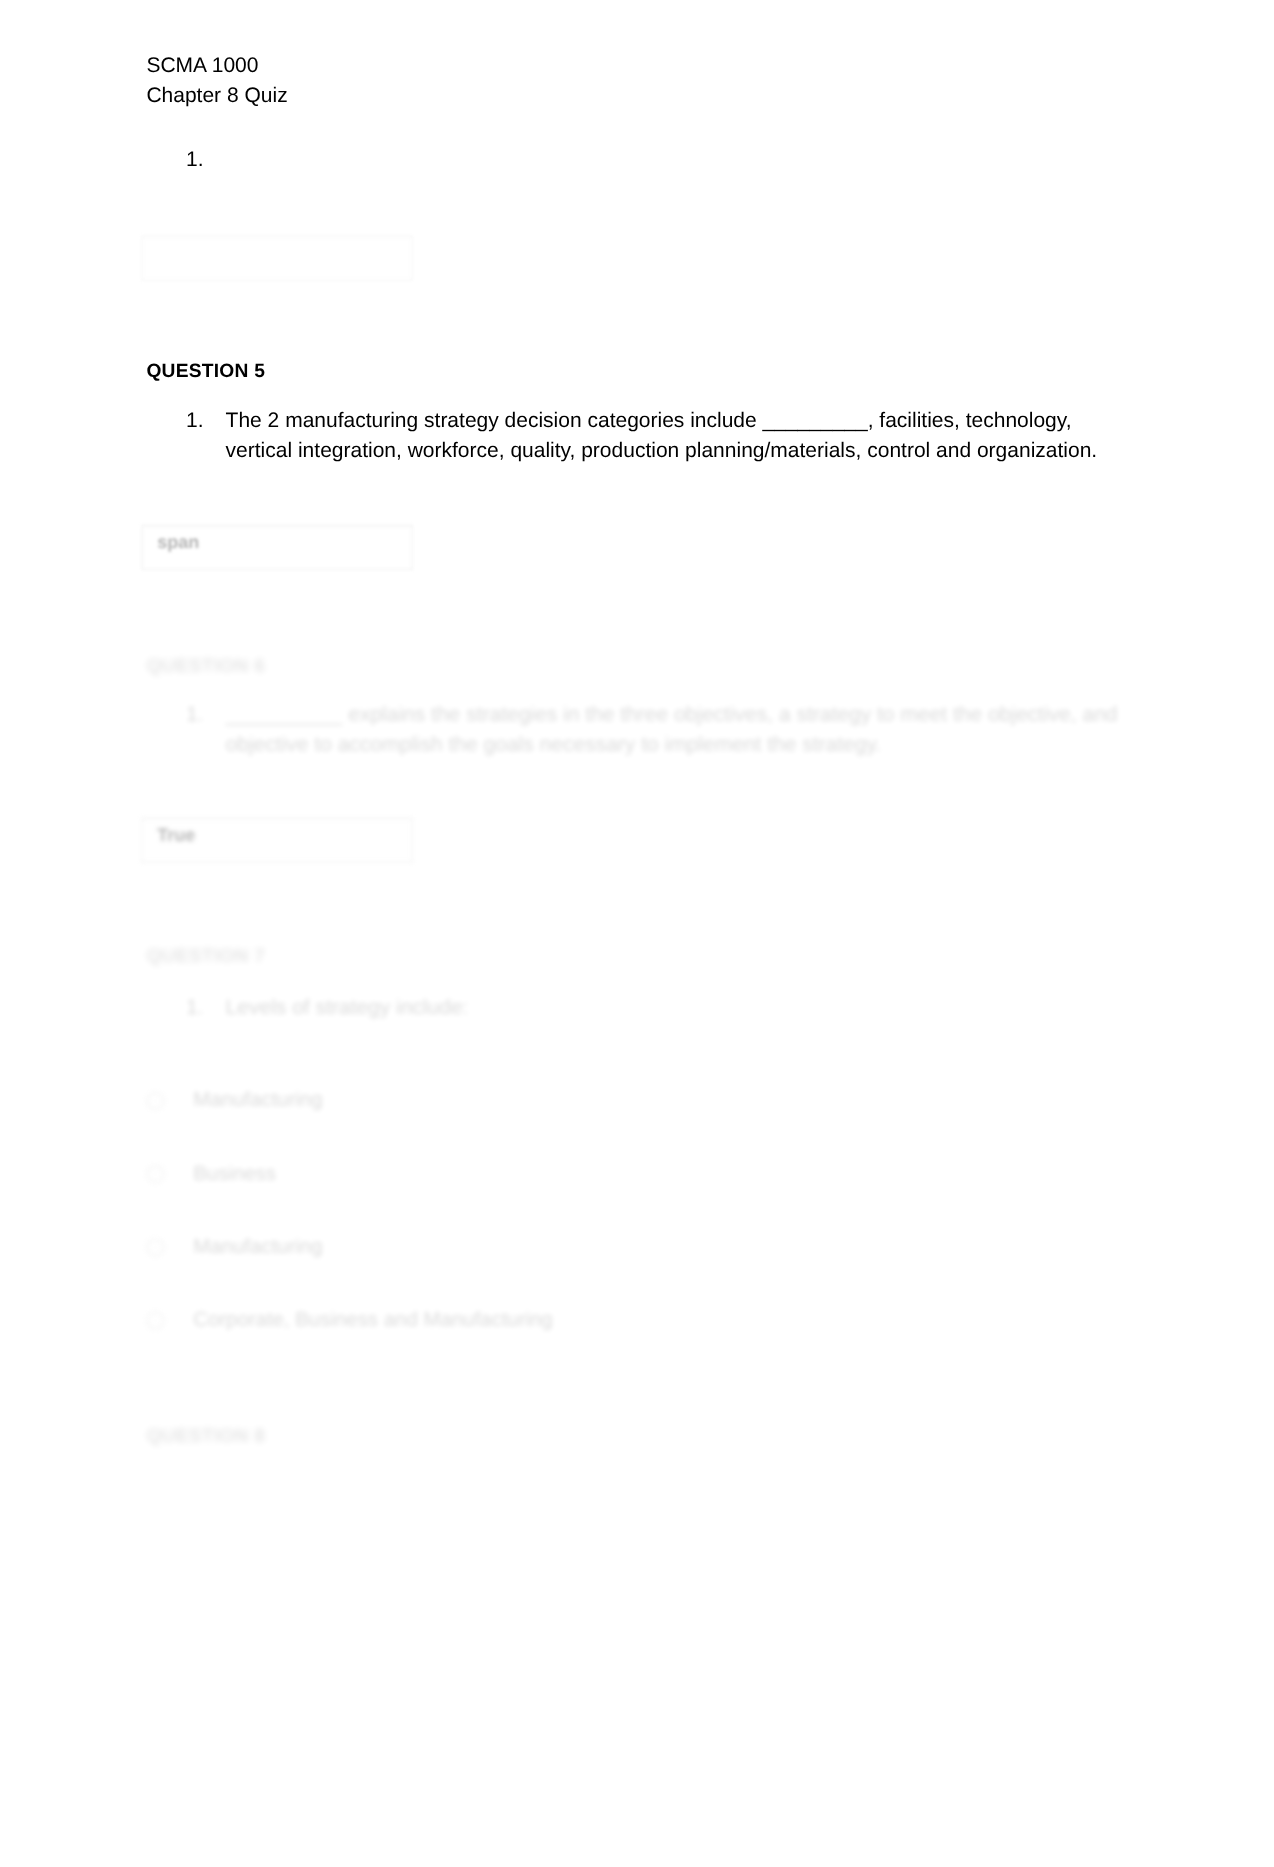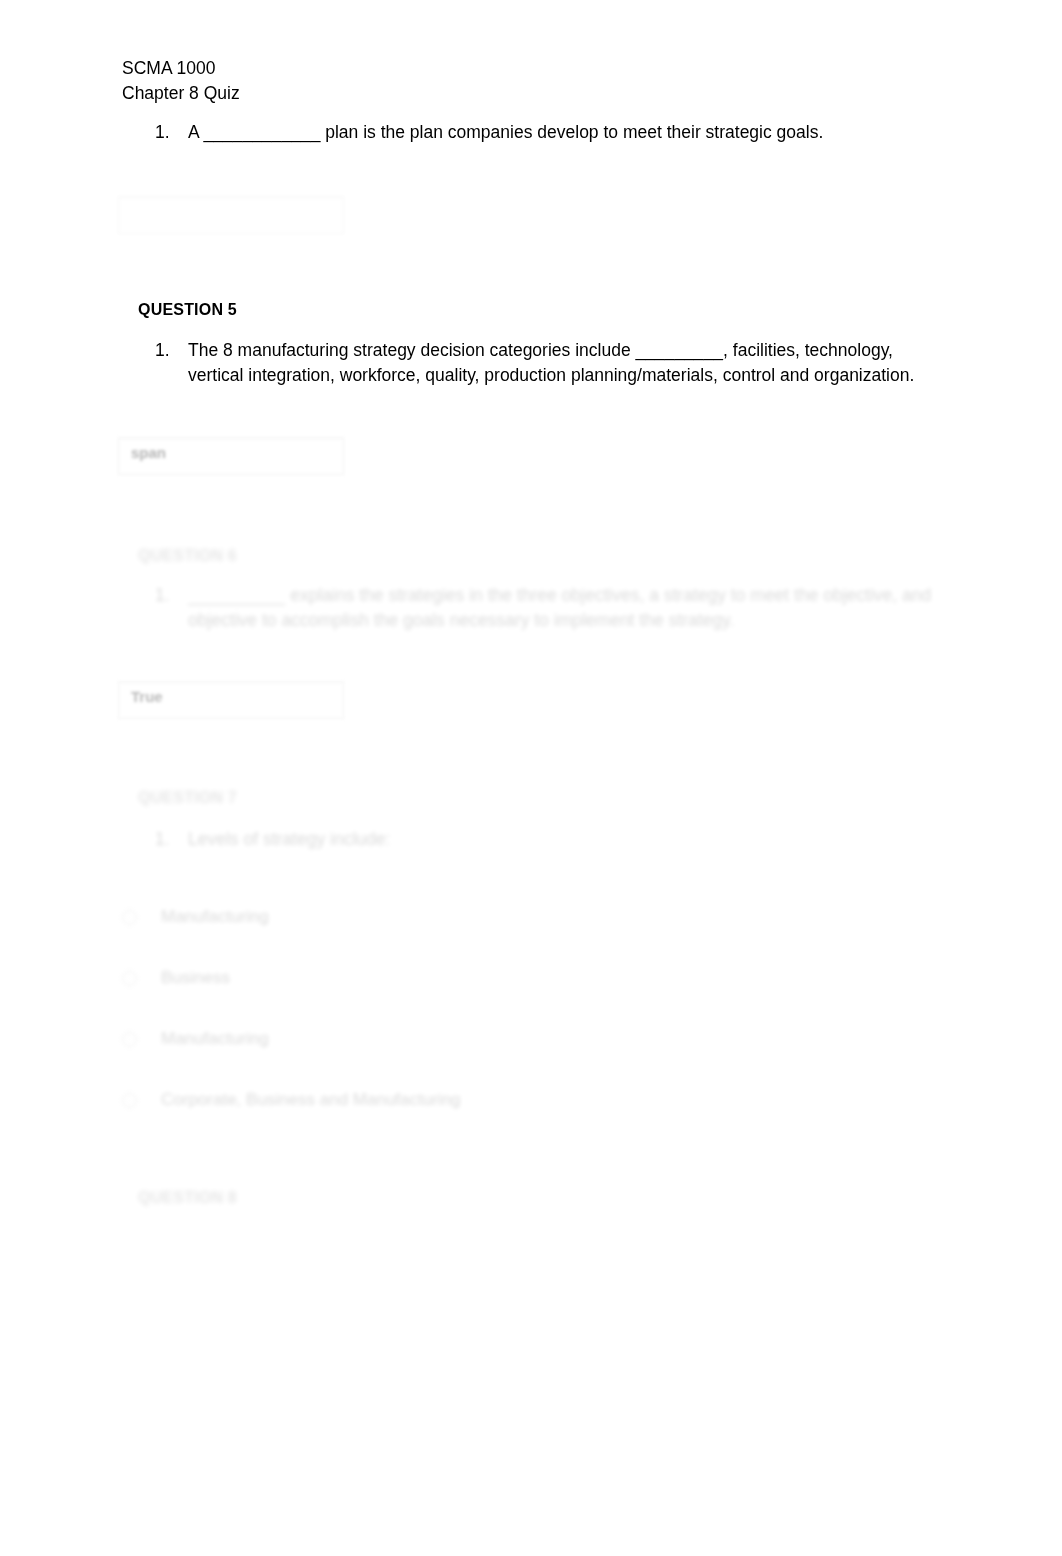--- a/index.html
+++ b/index.html
@@ -19,21 +19,21 @@
     position: absolute;
     inset: 0;
     background: #ffffff;
     overflow: hidden;
   }
 
   
   .doc-header {
     position: absolute;
     left: 122px;
-    top: 56px;
+    top: 42px;
     font-size: 17.5px;
     line-height: 25px;
   }
   .doc-header div { white-space: nowrap; }
 
   
   .list-item {
     position: absolute;
     display: flex;
     align-items: flex-start;
@@ -52,21 +52,20 @@
   #q6-item { left: 155px; top: 583px; width: 790px; }
   #q7-item { left: 155px; top: 827px; width: 500px; }
 
   
   .q-heading {
     position: absolute;
     left: 122px;
     font-size: 16px;
     font-weight: bold;
     letter-spacing: .2px;
-    margin-left: 16px;
   }
   #q5-heading { top: 301px; }
   #q6-heading { top: 547px; }
   #q7-heading { top: 789px; }
   #q8-heading { top: 1189px; }
 
   
   .answer-box {
     position: absolute;
     left: 118px;
@@ -119,31 +118,30 @@
 
 <div class="page">
 
   <div class="doc-header">
     <div>SCMA 1000</div>
     <div>Chapter 8 Quiz</div>
   </div>
 
   <div class="list-item" id="q1-item">
     <span class="list-num">1.</span>
-    <span class="list-body">A ____________ plan is the plan companies develop to meet their strategic goals.</span>
   </div>
 
   <div class="answer-box box-fade-1" id="answer-q1">
     <span class="answer-value"></span>
   </div>
 
   <div class="q-heading" id="q5-heading">QUESTION 5</div>
   <div class="list-item" id="q5-item">
     <span class="list-num">1.</span>
-    <span class="list-body">The 8 manufacturing strategy decision categories include _________, facilities, technology, vertical integration, workforce, quality, production planning/materials, control and organization.</span>
+    <span class="list-body">The 2 manufacturing strategy decision categories include _________, facilities, technology, vertical integration, workforce, quality, production planning/materials, control and organization.</span>
   </div>
   <div class="answer-box box-fade-2" id="answer-q5">
     <span class="answer-value">span</span>
   </div>
 
   <div class="q-heading f5" id="q6-heading">QUESTION 6</div>
   <div class="list-item f4" id="q6-item">
     <span class="list-num">1.</span>
     <span class="list-body">__________ explains the strategies in the three objectives, a strategy to meet the objective, and objective to accomplish the goals necessary to implement the strategy.</span>
   </div>

